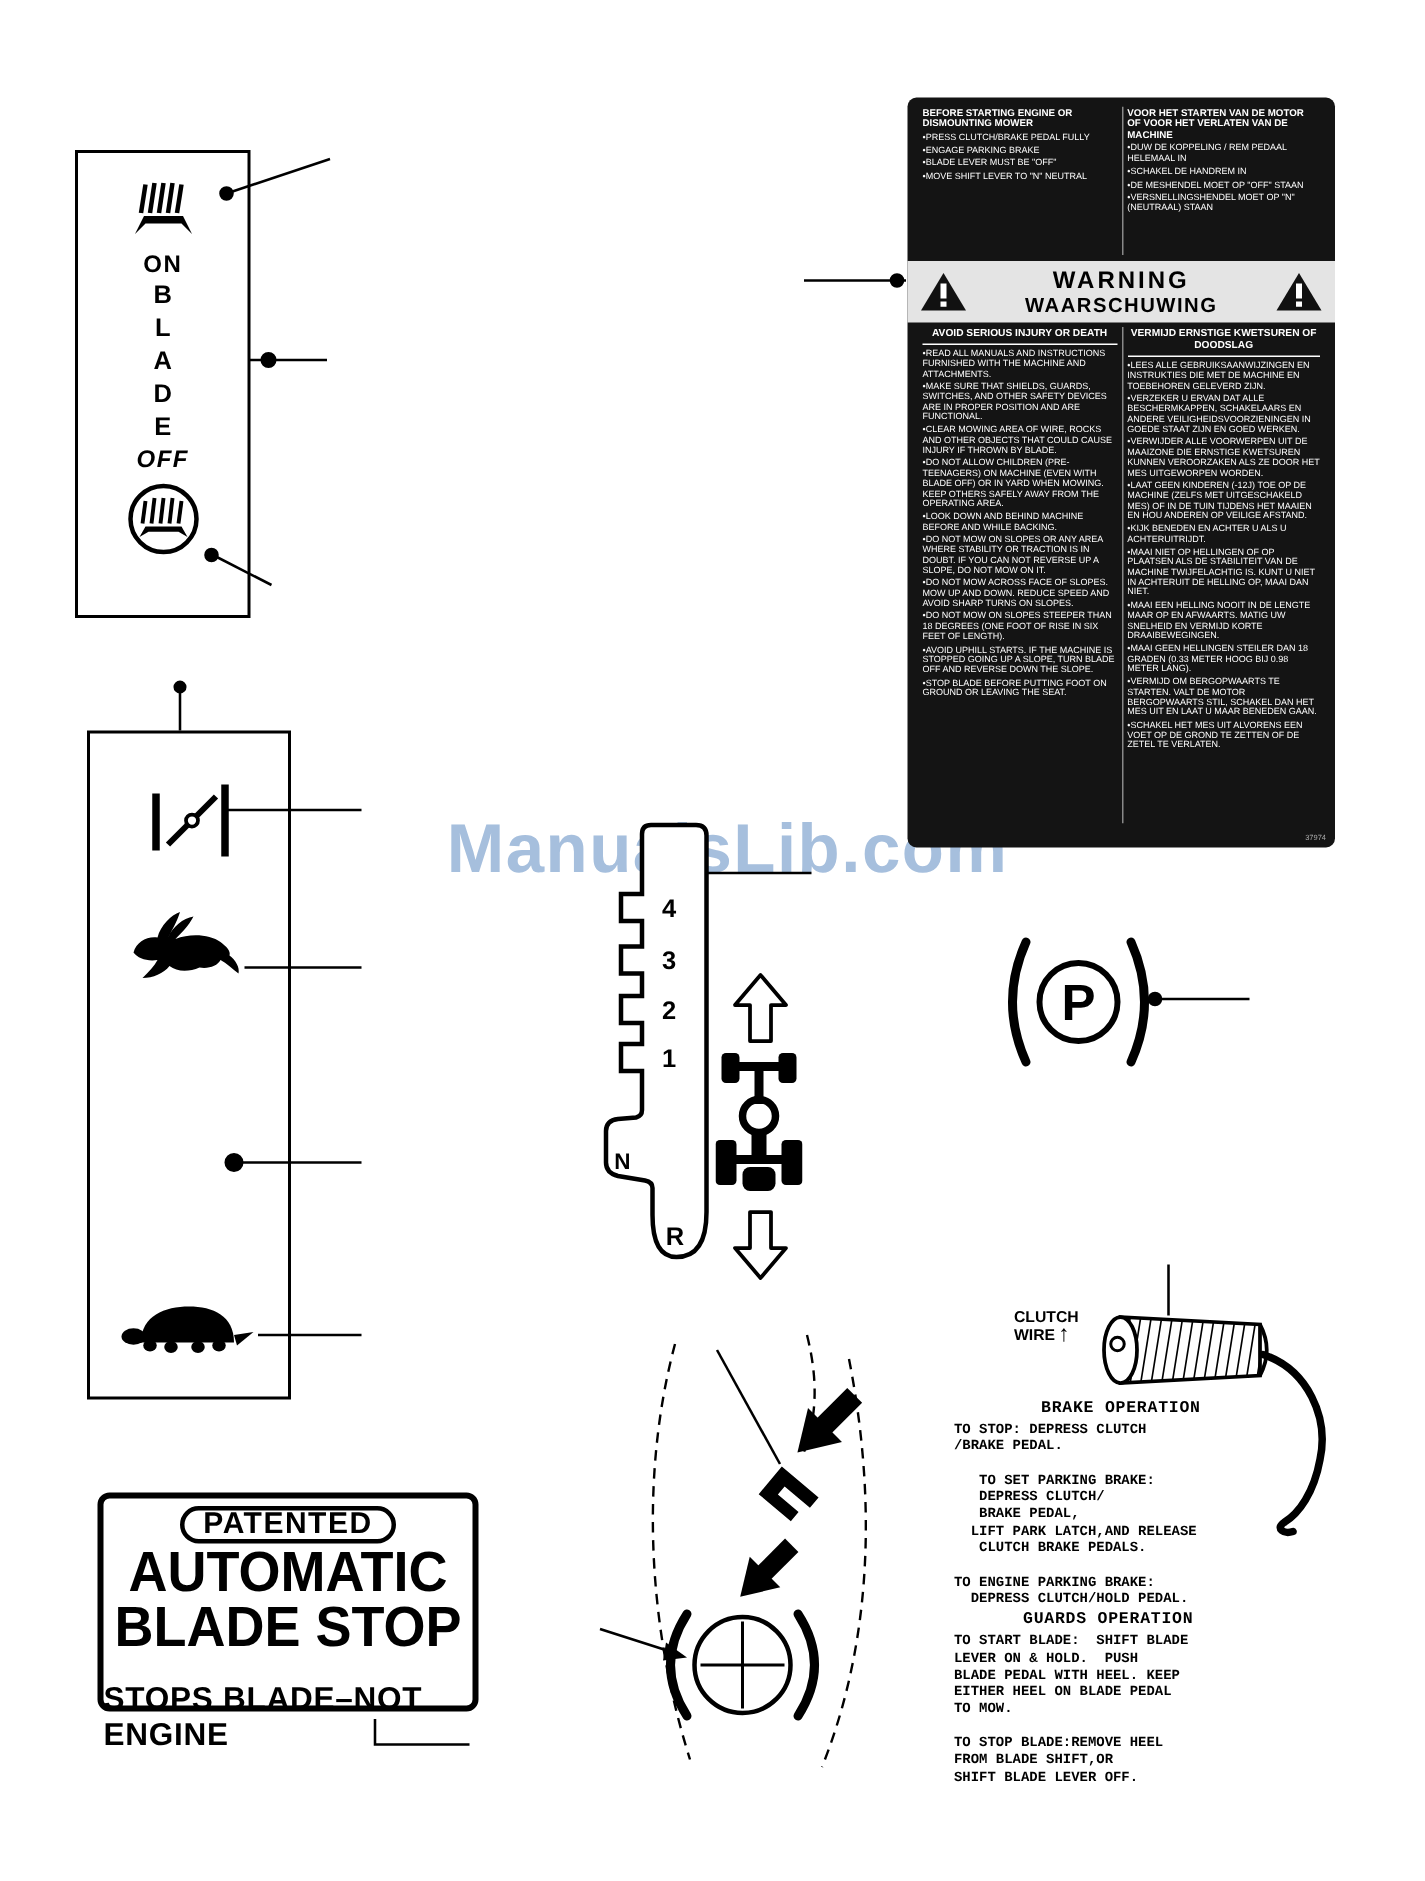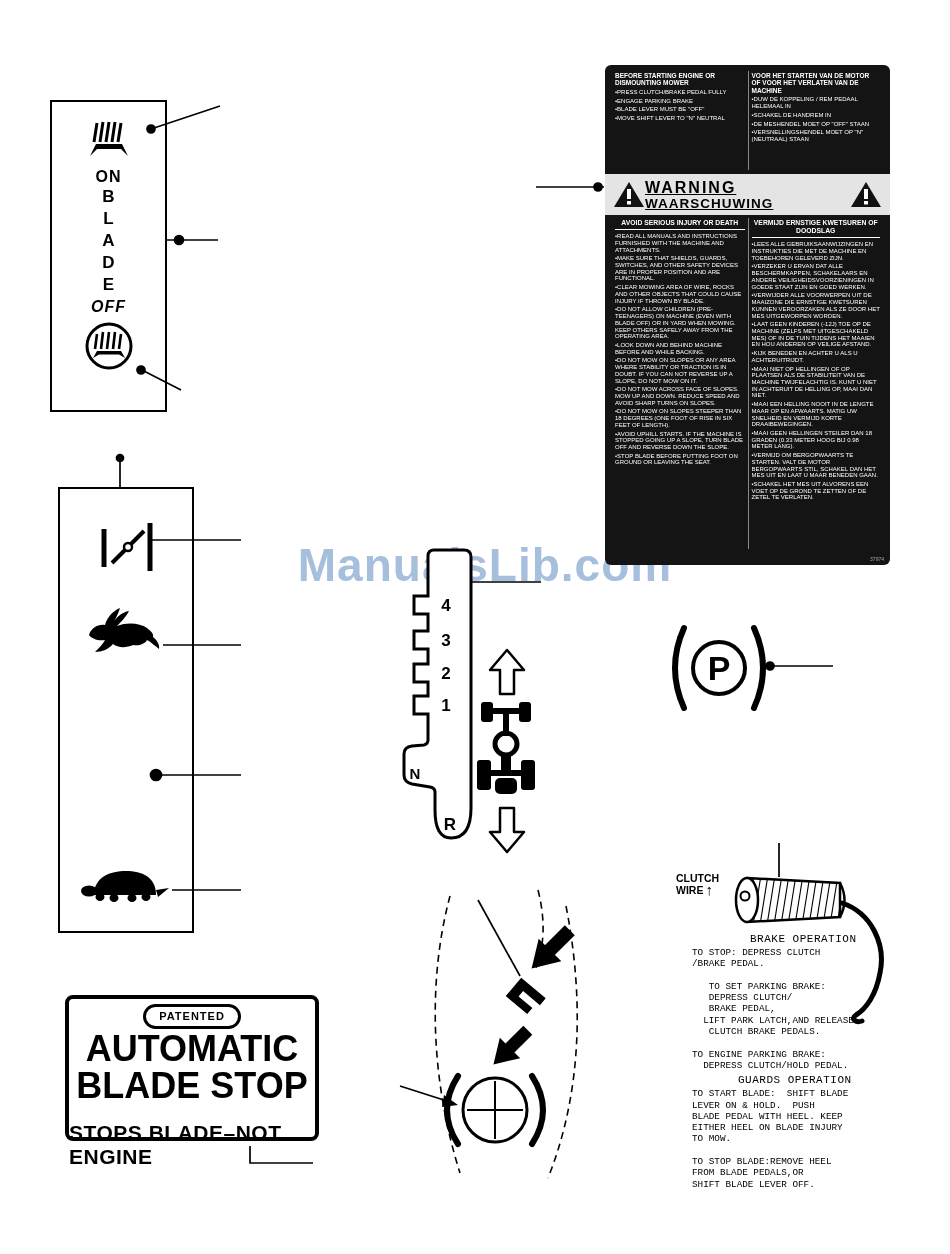--- a/index.html
+++ b/index.html
@@ -37,55 +37,55 @@
   .wd-top{display:flex;height:99px;overflow:hidden;}
   .wd-low{display:flex;height:331px;overflow:hidden;margin-top:3px;}
   .wd-col{width:50%;padding:1px 3px;box-sizing:border-box;}
   .wd-col-r{border-left:1px solid #888;}
   .wd-h{font-size:6.5px;font-weight:bold;line-height:1.15;margin-bottom:2px;}
   .wd-b{font-size:6px;line-height:1.12;margin-bottom:2px;}
   .wd-lh{font-size:6.8px;font-weight:bold;text-align:center;line-height:1.2;
          border-bottom:1px solid #fff;padding-bottom:2px;margin-bottom:3px;}
   .wd-band{height:41px;background:#e4e4e4;margin:4px -7px 0 -7px;display:flex;align-items:center;
            justify-content:space-between;padding:0 8px;color:#000;}
-  .wd-warn{flex:1;text-decoration:underline;}
+  .wd-warn{text-align:center;flex:1;}
   .wd-warn1{font-size:16px;font-weight:800;letter-spacing:2px;line-height:17px;}
   .wd-warn2{font-size:13.5px;font-weight:800;letter-spacing:1px;line-height:15px;}
   .wd-pn{position:absolute;right:6px;bottom:3px;font-size:5px;color:#aaa;}
 
   
   #shift-gate{left:400px;top:548px;z-index:2;}
   .gear{font-family:"Liberation Sans",sans-serif;font-weight:bold;font-size:17px;}
   .gearN{font-size:15px;}
   #arrow-up{left:488px;top:648px;z-index:2;}
   #tractor{left:477px;top:700px;z-index:2;}
   #arrow-down{left:488px;top:806px;z-index:2;}
 
   
   #parking{left:660px;top:620px;z-index:2;}
   .pletter{font-family:"Liberation Sans",sans-serif;font-weight:bold;font-size:34px;}
 
   
   #blade-stop{left:65px;top:995px;width:254px;height:146px;border:4px solid #000;border-radius:8px;
               background:#fff;z-index:2;display:flex;flex-direction:column;align-items:center;box-sizing:border-box;}
-  .patented{border:3px solid #000;border-radius:13px;padding:0 13px;font-size:11px;font-weight:800;
+  .patented{border:3px solid #000;border-radius:13px;padding:0 13px;font-size:20px;font-weight:800;
             letter-spacing:1px;margin-top:5px;line-height:19px;}
   .bs-big{font-size:36px;font-weight:800;line-height:37px;letter-spacing:0px;transform:scaleY(1.05);}
   .bs-sub{font-size:21px;font-weight:800;letter-spacing:0.5px;margin-top:18px;}
 
   
   #steering{left:398px;top:888px;z-index:2;}
 
   
   #pedal-label{left:676px;top:872px;z-index:3;font-family:Liberation Sans, sans-serif;
                font-weight:bold;font-size:10.5px;line-height:12px;}
   #pedal-label .up{font-size:15px;vertical-align:-1px;margin-left:2px;}
   #pedal-icon{left:690px;top:855px;z-index:2;}
-  #pedal-text{left:692px;top:930px;width:195px;z-index:2;font-family:"Liberation Mono",monospace;
-              font-weight:normal;color:#000;}
+  #pedal-text{left:636px;top:930px;width:195px;z-index:2;font-family:"Liberation Mono",monospace;
+              font-weight:bold;color:#000;}
   .ph{font-size:11px;letter-spacing:0.5px;margin:3px 0 2px 58px;}
   .ph2{margin-left:46px;}
   .tline{font-size:9.3px;line-height:11.3px;white-space:pre;min-height:11.3px;}
 </style>
 </head>
 <body>
 
 <div class="page">
 
   <svg id="callouts" class="abs" width="950" height="1254">
@@ -366,22 +366,22 @@
         <div class="tline">   CLUTCH BRAKE PEDALS.</div>
         <div class="tline"></div>
         <div class="tline">TO ENGINE PARKING BRAKE:</div>
         <div class="tline">  DEPRESS CLUTCH/HOLD PEDAL.</div>
       </div>
     <div class="ph ph2">GUARDS OPERATION</div>
     <div>
         <div class="tline">TO START BLADE:  SHIFT BLADE</div>
         <div class="tline">LEVER ON &amp; HOLD.  PUSH</div>
         <div class="tline">BLADE PEDAL WITH HEEL. KEEP</div>
-        <div class="tline">EITHER HEEL ON BLADE INJURY</div>
+        <div class="tline">EITHER HEEL ON BLADE PEDAL</div>
         <div class="tline">TO MOW.</div>
         <div class="tline"></div>
         <div class="tline">TO STOP BLADE:REMOVE HEEL</div>
-        <div class="tline">FROM BLADE PEDALS,OR</div>
+        <div class="tline">FROM BLADE SHIFT,OR</div>
         <div class="tline">SHIFT BLADE LEVER OFF.</div>
       </div>
   </div>
 
 </div>
 
 </body></html>

